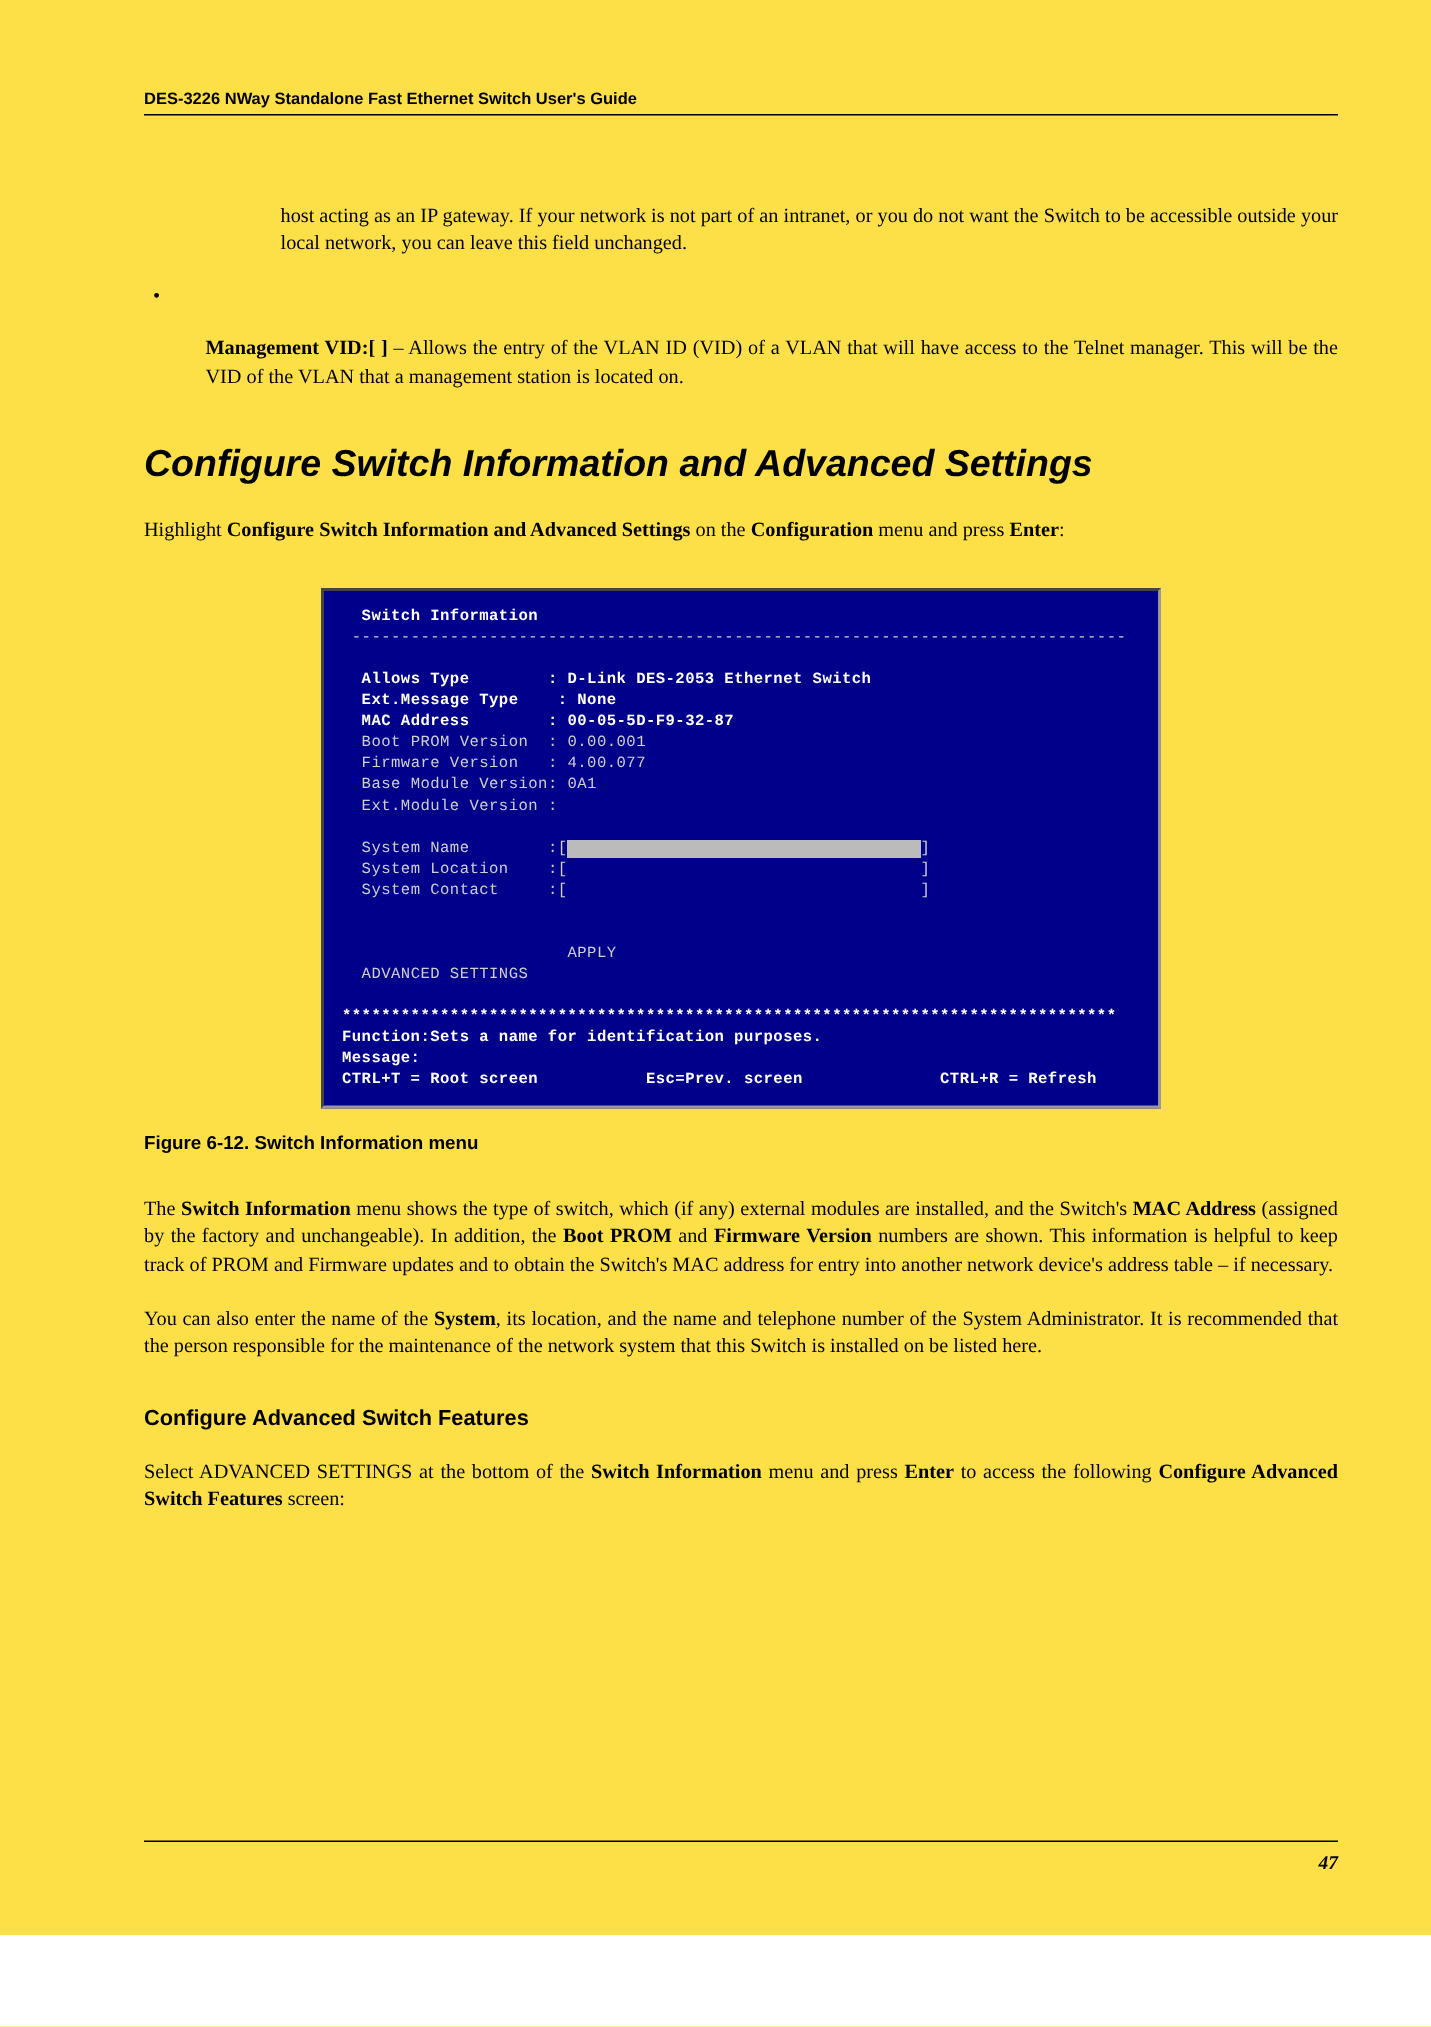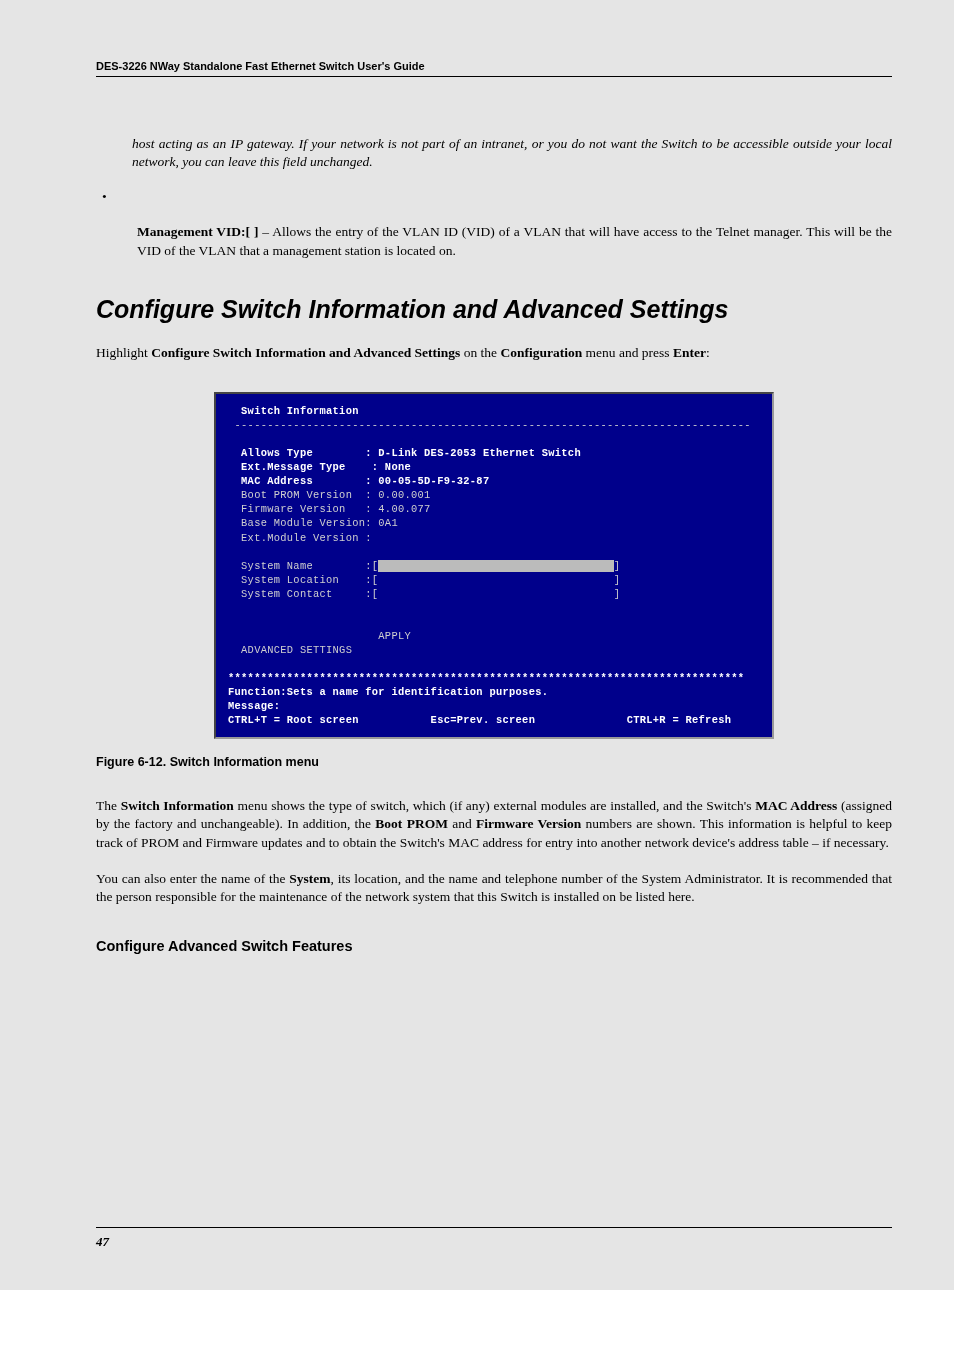--- a/index.html
+++ b/index.html
@@ -9,41 +9,40 @@
       font-family: Georgia, 'Times New Roman', serif;
       font-size: 13.5px;
       color: #000;
       margin: 0;
       padding: 0;
       width: 954px;
       background: #fff;
     }
     .page {
       padding: 60px 62px 40px 96px;
-      background: #e5e5e5;
+      background: #fde047;
       min-height: 1290px;
       position: relative;
       box-sizing: border-box;
     }
     .header-line {
       font-family: Arial, sans-serif;
       font-size: 11px;
       font-weight: bold;
       border-bottom: 1.5px solid #000;
       padding-bottom: 4px;
       margin-bottom: 58px;
     }
     .body-para {
       text-align: justify;
       line-height: 1.35;
       margin: 0 0 18px 0;
     }
     .indented-para {
-      margin-left: 36px;
-      font-style: italic;
+      margin-left: 91px;
     }
     .bullet-row {
       display: flex;
       margin: 0 0 18px 0;
     }
     .bullet-dot {
       width: 35px;
       flex-shrink: 0;
       padding-left: 6px;
     }
@@ -103,21 +102,21 @@
       font-weight: bold;
       text-align: left;
       margin: 16px 0 28px 0;
     }
     .footer {
       position: absolute;
       bottom: 40px;
       left: 96px;
       right: 62px;
       border-top: 1.5px solid #000;
-      text-align: left;
+      text-align: right;
       padding-top: 6px;
     }
     .page-num {
       font-style: italic;
       font-weight: bold;
       font-size: 13px;
     }
     b { font-weight: bold; }
   </style>
 </head>
@@ -174,17 +173,20 @@
   <p class="body-para">
     <span>The </span><b>Switch Information</b><span> menu shows the type of switch, which (if any) external modules are installed, and the Switch's </span><b>MAC Address</b><span> (assigned by the factory and unchangeable). In addition, the </span><b>Boot PROM</b><span> and </span><b>Firmware Version</b><span> numbers are shown. This information is helpful to keep track of PROM and Firmware updates and to obtain the Switch's MAC address for entry into another network device's address table – if necessary.</span>
   </p>
 
   <p class="body-para">
     <span>You can also enter the name of the </span><b>System</b><span>, its location, and the name and telephone number of the System Administrator. It is recommended that the person responsible for the maintenance of the network system that this Switch is installed on be listed here.</span>
   </p>
 
   <h3 class="h3">Configure Advanced Switch Features</h3>
 
+  <p class="body-para">
+    <span>Select ADVANCED SETTINGS at the bottom of the </span><b>Switch Information</b><span> menu and press </span><b>Enter</b><span> to access the following </span><b>Configure Advanced Switch Features</b><span> screen:</span>
+  </p>
 
   <div class="footer">
     <span class="page-num">47</span>
   </div>
 </div>
 
 </body></html>

